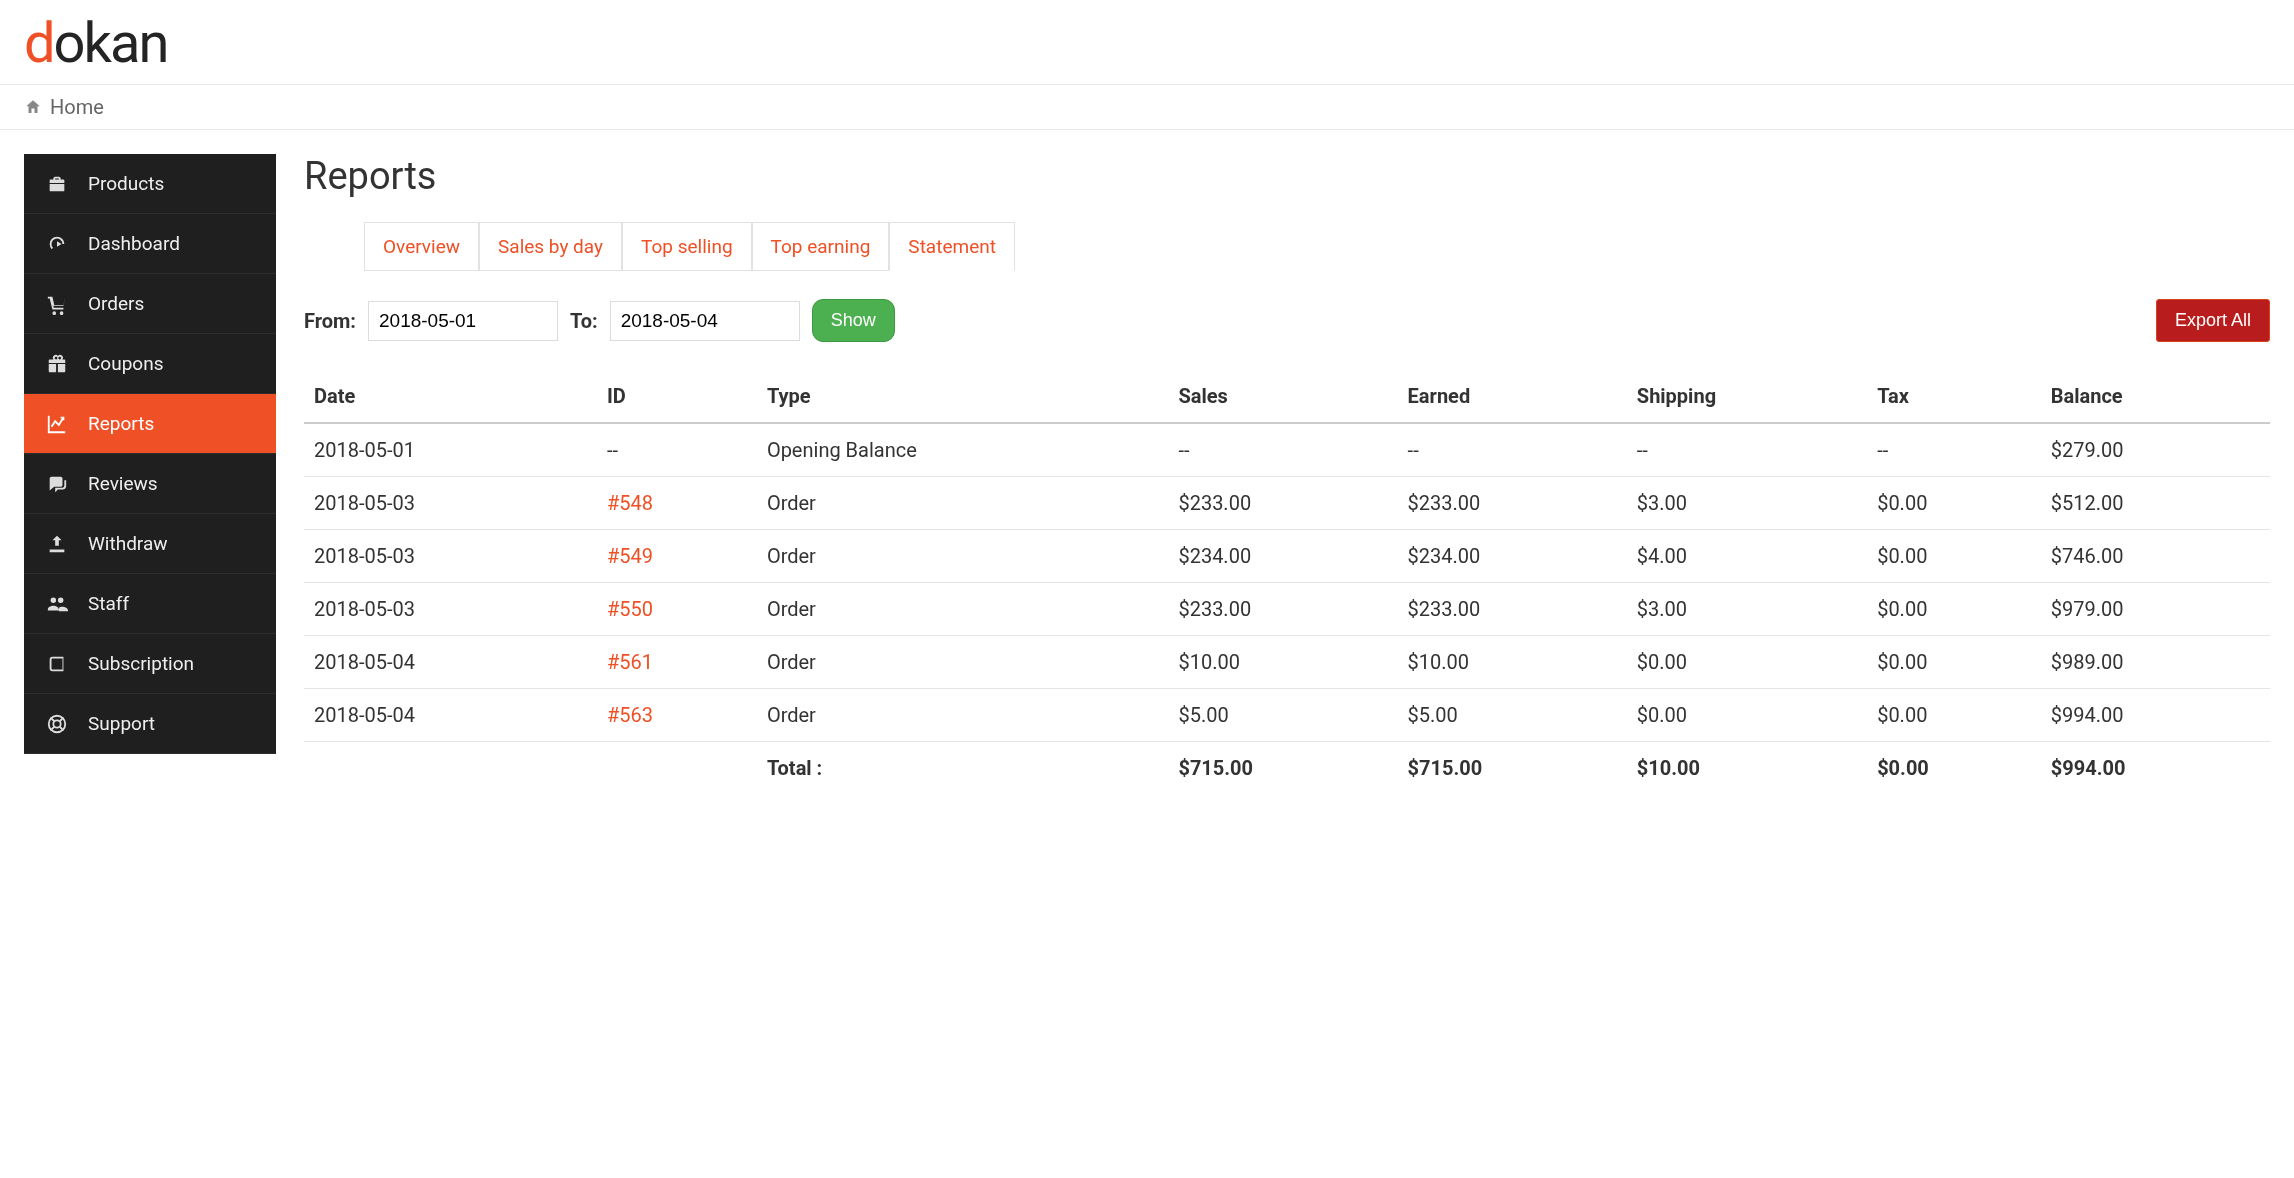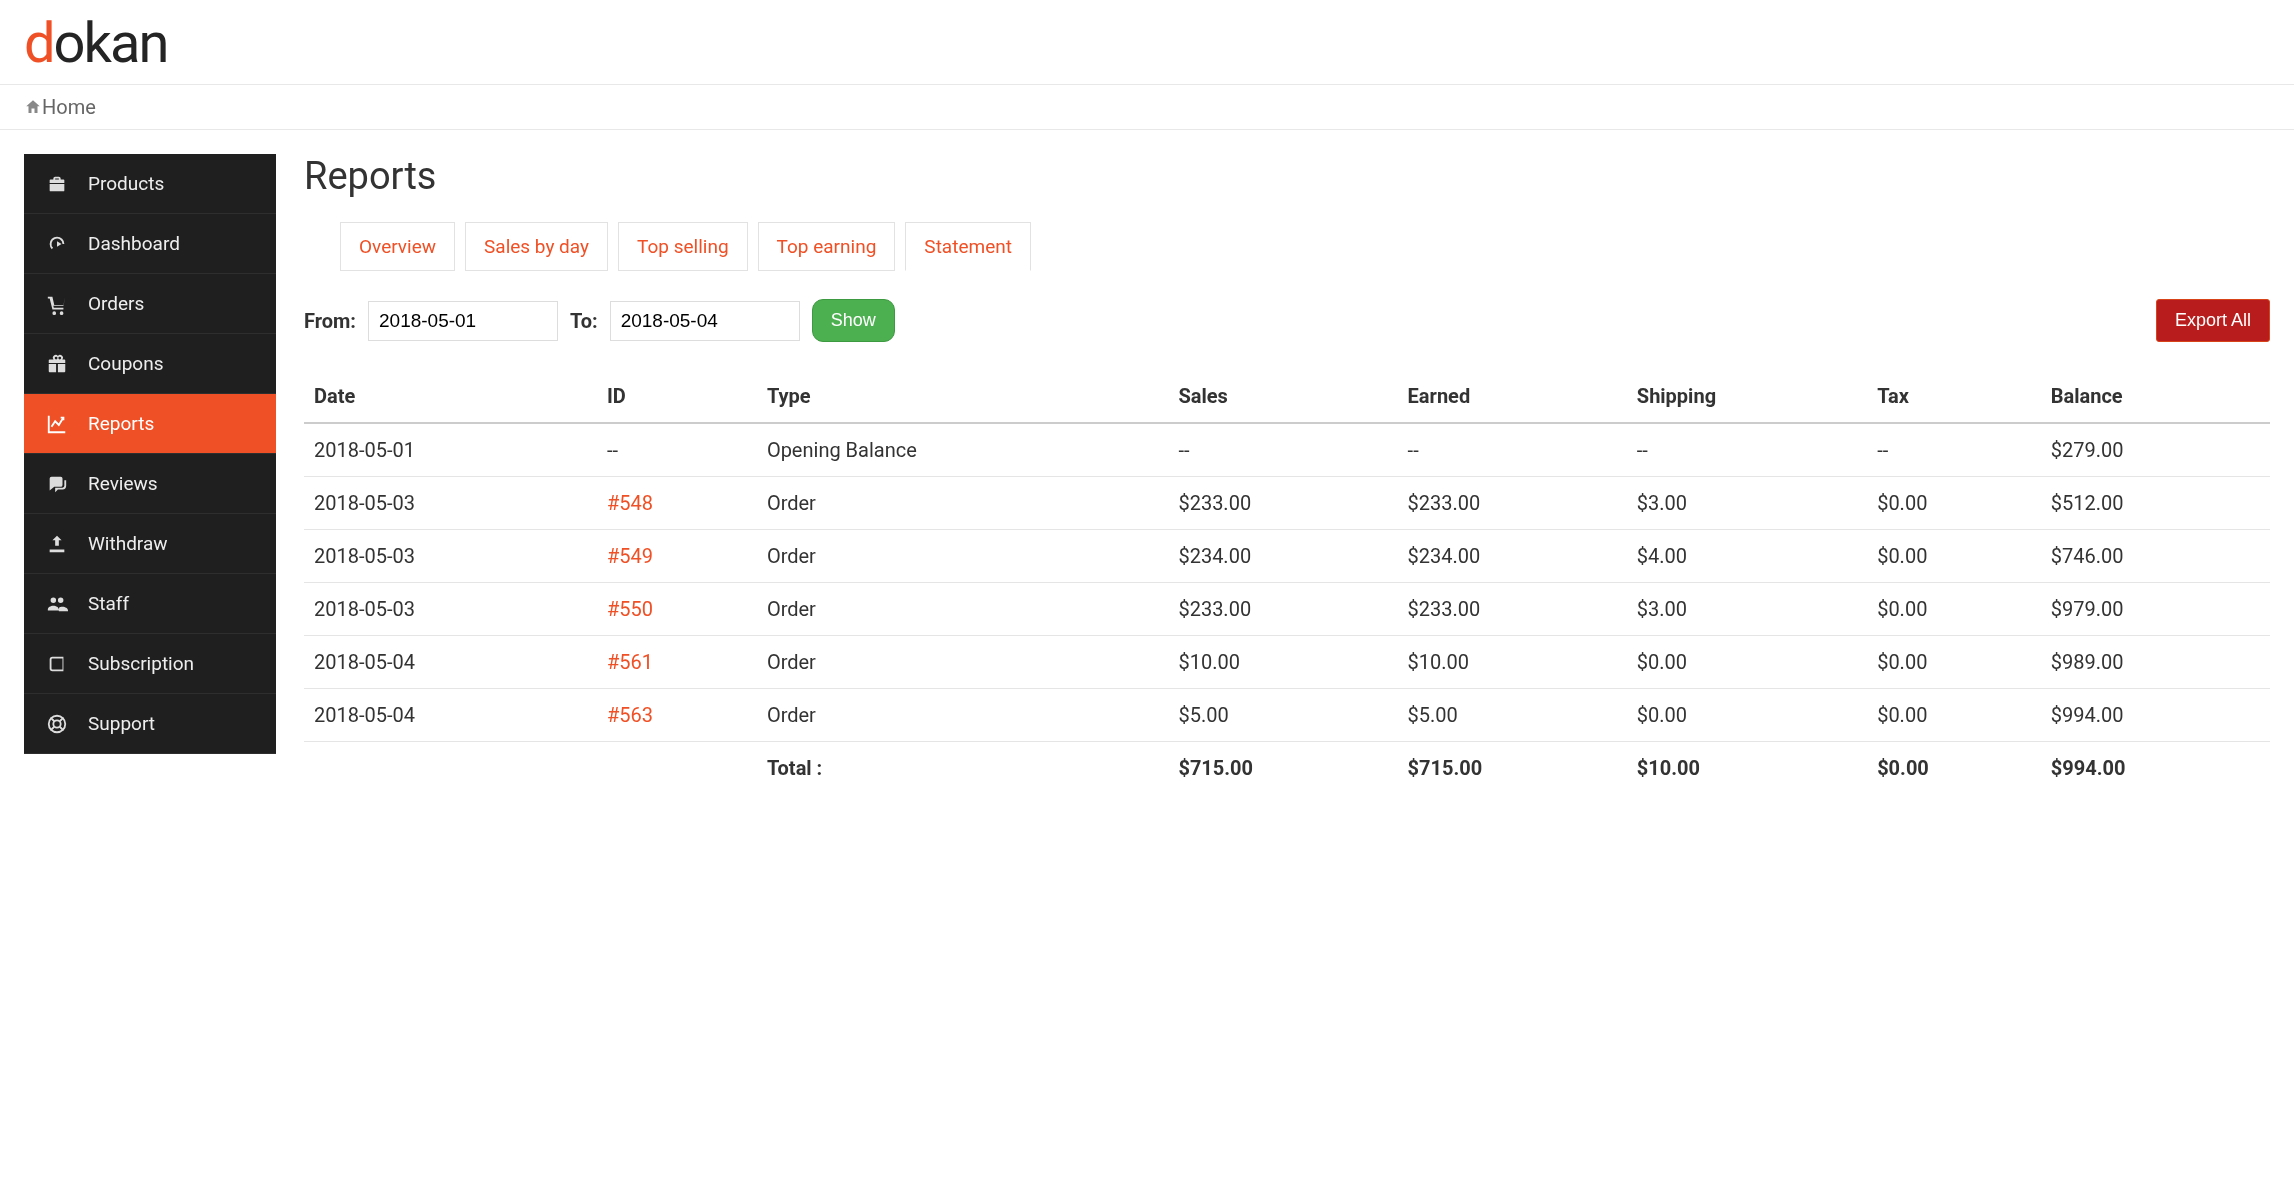--- a/index.html
+++ b/index.html
@@ -12,20 +12,21 @@
   .logo { font-size: 56px; font-weight: 400; letter-spacing: -2px; }
   .logo .d { color: #f05025; }
   .logo .okan { color: #242424; }
   .breadcrumb-bar {
     border-top: 1px solid #e8e8e8;
     border-bottom: 1px solid #e8e8e8;
     padding: 10px 24px;
     color: #666;
     display: flex;
     align-items: center;
+    gap: 8px;
     font-size: 20px;
   }
   .breadcrumb-bar .icon-home { color: #888; }
   .layout { display: flex; margin-top: 24px; padding: 0 24px; gap: 28px; align-items: flex-start; }
   .sidebar { width: 252px; background: #1f1f1f; }
   .nav-item {
     display: flex; align-items: center; gap: 18px;
     padding: 18px 20px; color: #eee; font-size: 19px;
     border-bottom: 1px solid #2e2e2e; cursor: pointer;
     position: relative;
@@ -35,21 +36,21 @@
   .nav-item.active .nav-icon { color:#fff; }
   .nav-item.active::after {
     content: "";
     position: absolute; right: -14px; top: 50%; transform: translateY(-50%);
     border-top: 14px solid transparent;
     border-bottom: 14px solid transparent;
     border-right: 14px solid #fff;
   }
   .main { flex: 1; }
   .page-title { font-size: 38px; color: #333; font-weight: 400; margin-bottom: 24px; }
-  .tabs { display:flex; gap: 10px; margin-left: 36px; margin-bottom: 28px; align-items: flex-end; }
+  .tabs { display:flex; margin-left: 60px; margin-bottom: 28px; align-items: flex-end; }
   .tab {
     padding: 12px 18px; border:1px solid #e2e2e2; color:#f05025;
     font-size: 19px; cursor:pointer; background:#fff;
   }
   .tab.active { border-bottom: 1px solid #fff; color:#f05025; }
   .filters { display:flex; align-items:center; gap: 12px; margin-bottom: 28px; }
   .filters .lbl { font-weight: 700; font-size: 20px; }
   .filters input {
     border:1px solid #ddd; padding: 8px 10px; font-size:19px; width: 190px;
   }

